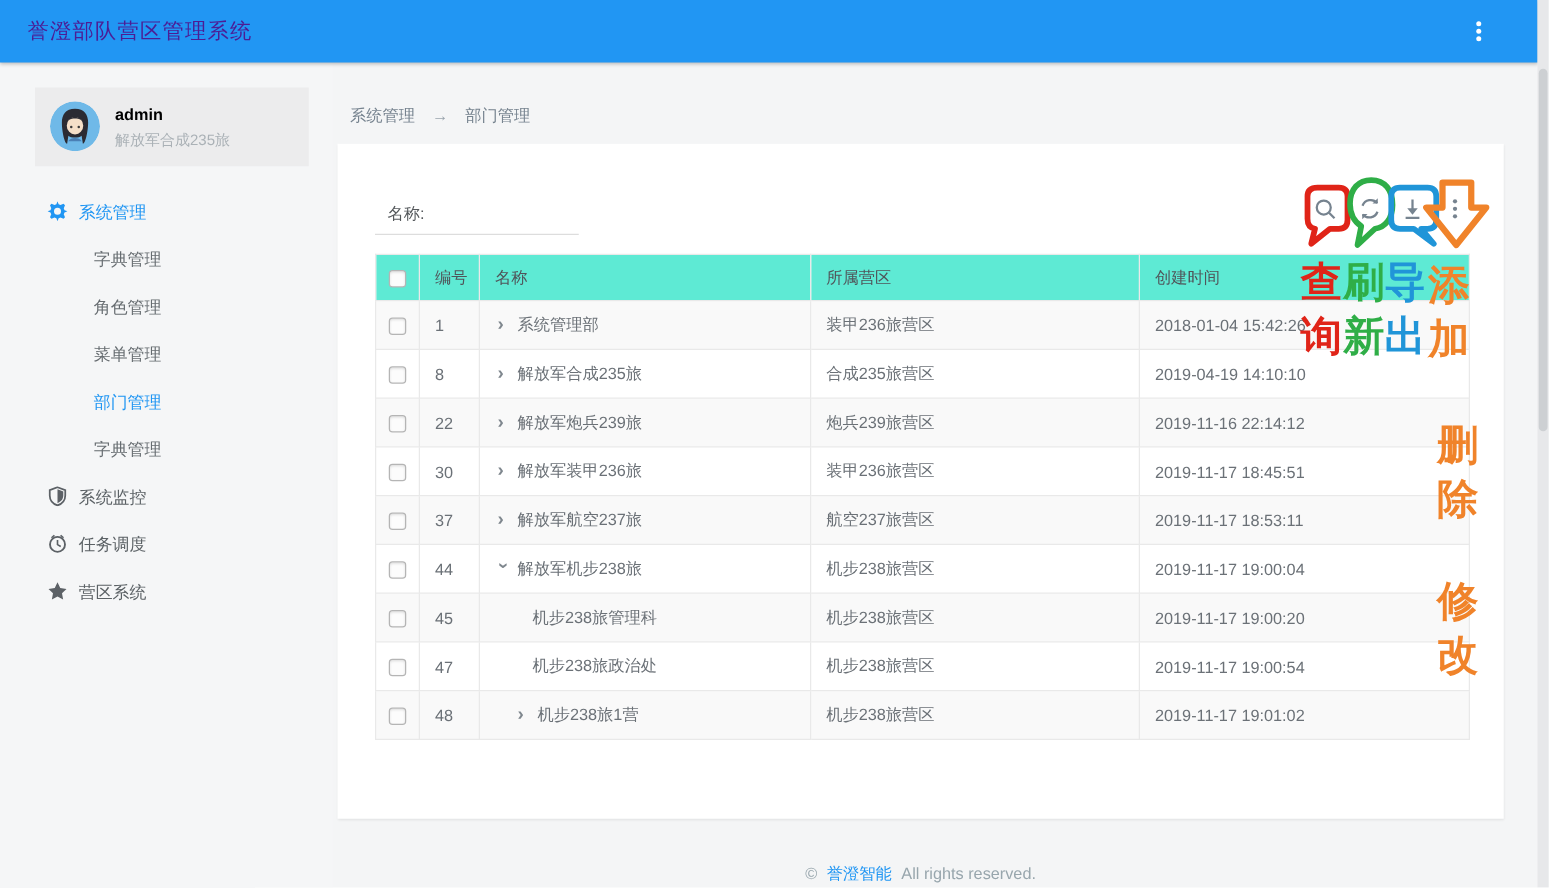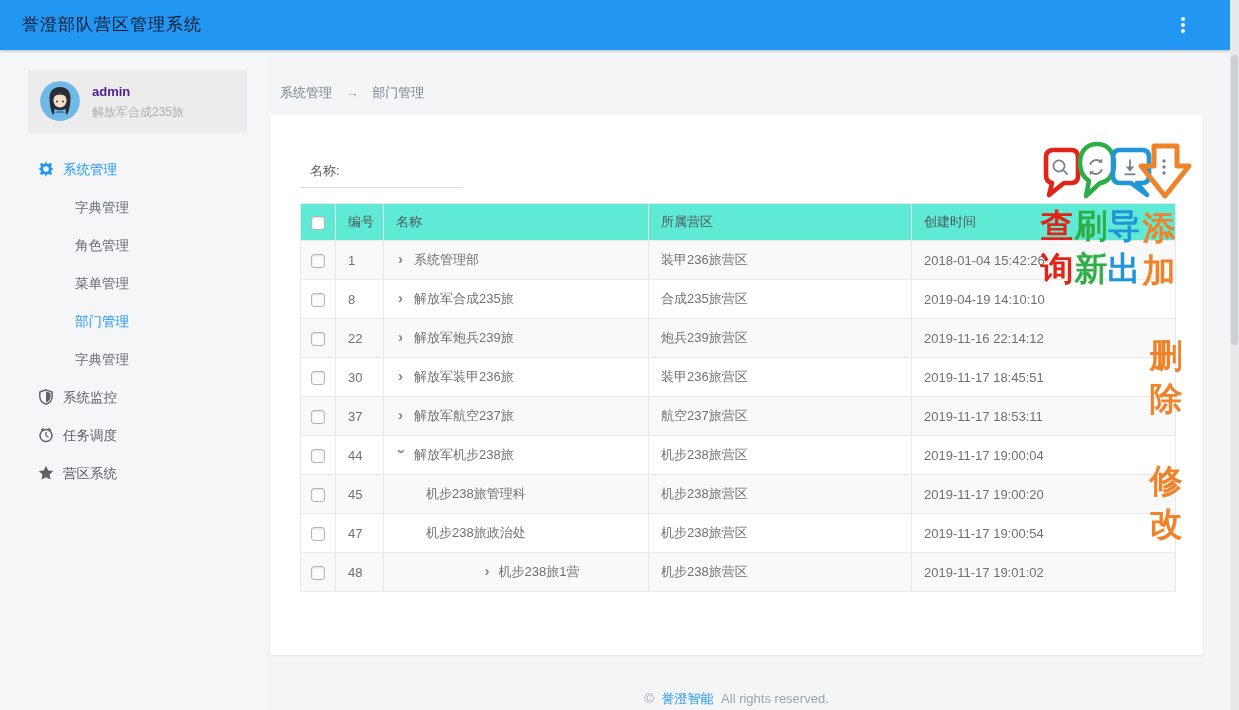--- a/index.html
+++ b/index.html
@@ -9,33 +9,33 @@
     background:#f4f5f6;
     font-family:"Liberation Sans","DejaVu Sans",sans-serif;
     font-size:13px; color:#555;
   }
   
   .app-header{
     position:absolute; left:0; top:0; width:1230px; height:50px;
     background:#2196f3; box-shadow:0 1px 3px rgba(0,0,0,.25); z-index:3;
   }
   .app-title{ position:absolute; left:22px; top:0; line-height:50px;
-    color:#0f172a; font-size:17px; letter-spacing:1px; }
+    color:#4c1d95; font-size:17px; letter-spacing:1px; }
   .header-more{ position:absolute; left:1168px; top:10px; width:30px; height:30px;
     display:flex; align-items:center; justify-content:center; cursor:pointer; }
   
   .scrollbar-track{ position:absolute; right:0; top:0; width:9px; height:710px;
     background:#e7e8ea; z-index:4; }
   .scrollbar-thumb{ position:absolute; left:1px; top:55px; width:7px; height:290px;
     background:#cdd0d3; border-radius:4px; }
   
   .sidebar{ position:absolute; left:0; top:50px; width:266px; bottom:0; background:#f5f6f7; }
   .user-box{ position:absolute; left:28px; top:20px; width:219px; height:63px; background:#ececed; }
   .avatar{ position:absolute; left:12px; top:11px; width:40px; height:40px; border-radius:50%; overflow:hidden; }
-  .user-name{ position:absolute; left:64px; top:14px; font-size:13px; font-weight:bold; color:#4c1d95; }
+  .user-name{ position:absolute; left:64px; top:14px; font-size:13px; font-weight:bold; color:#000000; }
   .user-org{ position:absolute; left:64px; top:34px; font-size:12px; color:#aab1b6; }
   .menu{ position:absolute; top:101px; left:0; width:100%; list-style:none; }
   .menu li{ height:38px; line-height:38px; font-size:13.5px; color:#5b6165; cursor:pointer; }
   .menu li .mi{ display:inline-block; width:16px; height:16px; vertical-align:-3px; margin-right:9px; }
   .menu li.top{ padding-left:38px; }
   .menu li.sub{ padding-left:75px; color:#666c70; }
   .menu li.active{ color:#2196f3; }
   
   .breadcrumb{ position:absolute; left:280px; top:84px; font-size:13px; color:#76838f; }
   .breadcrumb .sep{ margin:0 10px; color:#9aa4ad; }
@@ -60,21 +60,21 @@
   .cb-cell{ padding:0 !important; text-align:center !important; }
   .cb{ display:inline-block; width:14px; height:14px; border:1px solid #b5b5b5;
     border-radius:3px; background:#fcfcfc; box-shadow:inset 0 1px 2px rgba(0,0,0,.12);
     vertical-align:middle; cursor:pointer; }
   .tree-arrow{ display:inline-block; width:9px; margin-right:7px; color:#7f878e;
     font-weight:bold; font-size:15px; line-height:1; }
   .tree-arrow::before{ content:"\203A"; }
   .tree-arrow.down{ transform:rotate(90deg); }
   td.ind0{ padding-left:14px !important;margin-top:25px; }
   td.ind1{ padding-left:42px !important; }
-  td.ind1a{ padding-left:30px !important;text-align:center; }
+  td.ind1a{ padding-left:30px !important; }
   
   .footer{ position:absolute; left:270px; top:690px; width:933px; text-align:center;
     font-size:13px; color:#98a6ad; }
   .footer a{ color:#2196f3; text-decoration:none; margin:11px 4px; }
   
   .anno{ position:absolute; z-index:10; pointer-events:none; }
   .anno-word{ position:absolute; z-index:10; width:38px; text-align:center;
     font-size:33px; line-height:43px; font-weight:bold; white-space:pre-line;
     pointer-events:none; }
   .c-red{ color:#e02418; } .c-green{ color:#2fae47; }

